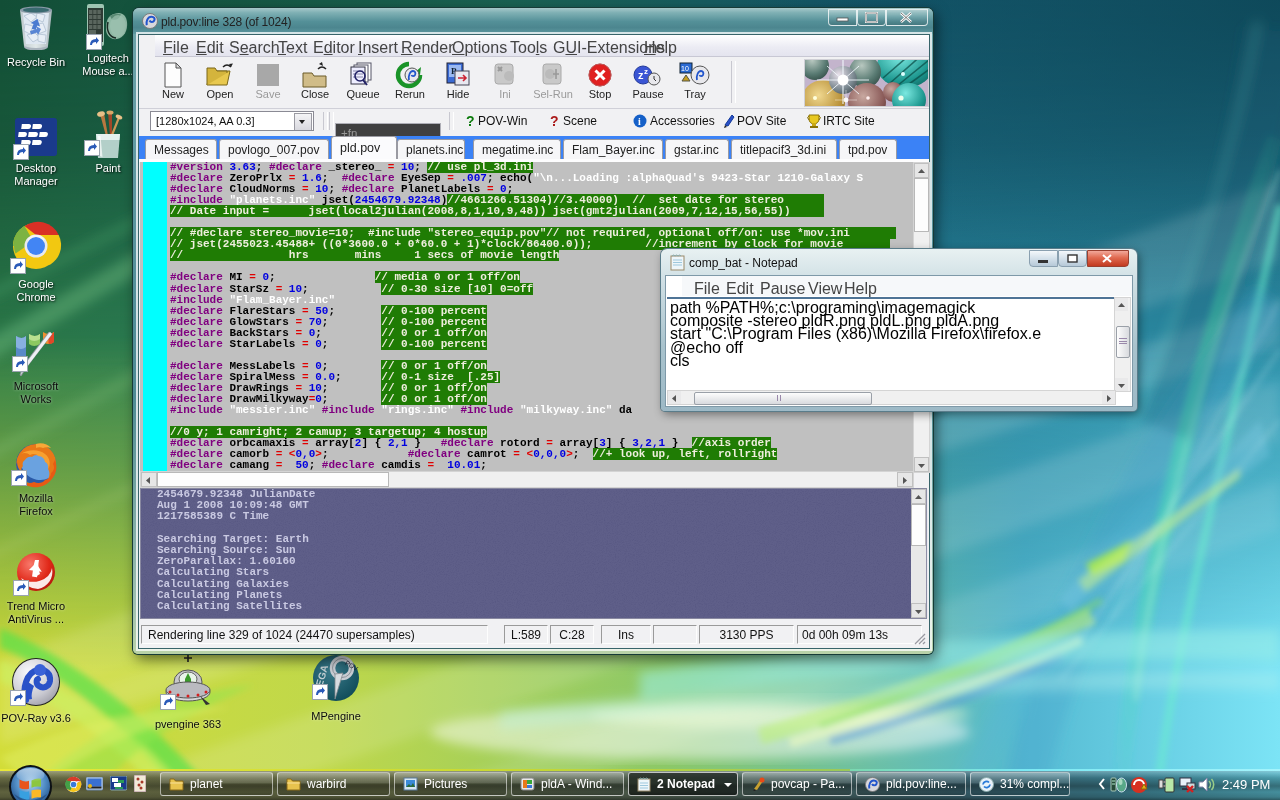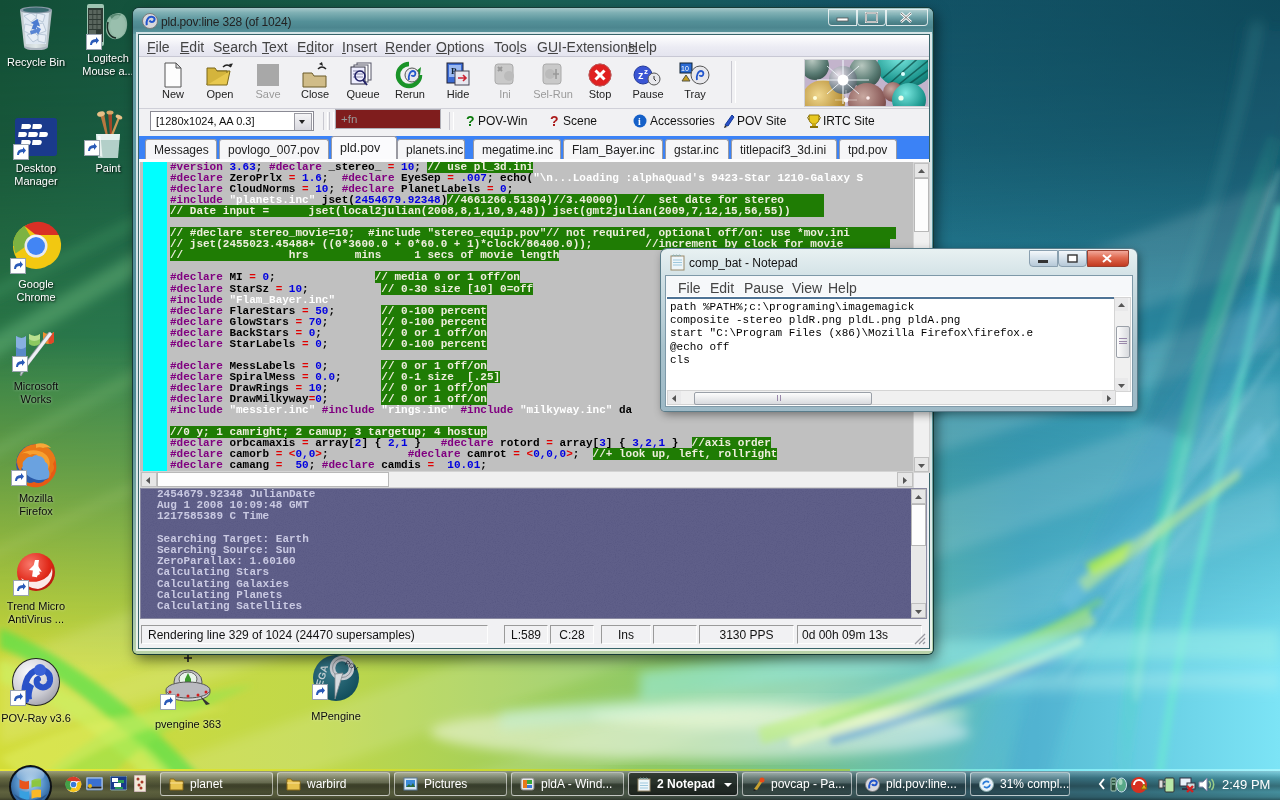--- a/index.html
+++ b/index.html
@@ -13,21 +13,21 @@
 
 .win{position:absolute;}
 
 #pov{left:133px;top:8px;width:800px;height:646px;border-radius:6px 6px 5px 5px;
  background:linear-gradient(180deg,#8ab5b8 0%,#6ba2a8 4%,#55909b 40%,#4d8a94 60%,#9ec0b0 92%,#b9d2a8 100%);
  box-shadow:0 0 0 1px #173b37, 3px 5px 14px rgba(0,0,0,.55);}
 #pov .titlebar{position:absolute;left:0;top:0;right:0;height:26px;border-radius:6px 6px 0 0;
  background:linear-gradient(180deg,#a7c8ca 0%,#7fb0b4 18%,#549098 52%,#4c868f 75%,#5e98a0 100%);}
 #pov .title{position:absolute;left:28px;top:7px;font-size:12px;color:#222;white-space:nowrap;letter-spacing:-0.2px;}
 #povclient{position:absolute;left:5px;top:26px;width:790px;height:613px;background:#f1f1f3;border:1px solid #38646a;box-shadow:0 0 0 2px rgba(255,255,255,.75);}
-.menubar{position:absolute;left:0;top:0;right:0;height:21px;background:linear-gradient(180deg,#ffffff,#ebebf3 60%,#e4e4ef);border-bottom:1px solid #c8c8d4;font-size:14px;color:#444;}
+.menubar{position:absolute;left:16px;top:0;right:0;height:21px;background:linear-gradient(180deg,#ffffff,#ebebf3 60%,#e4e4ef);border-bottom:1px solid #c8c8d4;font-size:16px;color:#444;}
 .menubar span{position:absolute;top:4px;}
 .toolbar{position:absolute;left:0;top:22px;right:0;height:51px;background:#f1f1f3;border-bottom:1px solid #d0d0d8;}
 .tbtn{position:absolute;top:4px;width:46px;text-align:center;font-size:11px;color:#222;}
 .tbtn .tico{height:27px;display:flex;align-items:center;justify-content:center;}
 .tbtn.dis{color:#9a9a9a;}
 .row2{position:absolute;left:0;top:74px;right:0;height:27px;background:#f1f1f3;border-bottom:1px solid #d8d8dd;font-size:12px;color:#111;}
 .tabbar{position:absolute;left:0;top:101px;right:0;height:26px;background:#3b82f6;}
 .tab{position:absolute;top:3px;height:20px;background:#f6f6f8;border:1px solid #9a9aa2;border-bottom:none;border-radius:3px 3px 0 0;font-size:12px;color:#222;padding:3px 8px 0 8px;box-sizing:border-box;}
 .tab.act{top:0;height:24px;background:#fbfbfd;font-size:12.5px;padding-top:4px;z-index:2;}
 #edit{position:absolute;left:1px;top:127px;width:773px;height:309px;background:#c0c0c0;overflow:hidden;}
@@ -50,21 +50,21 @@
 .capbtn:first-child{border-radius:0 0 0 4px;}
 .capbtn:last-child{width:42px;border-radius:0 0 4px 0;}
 
 #note{left:661px;top:249px;width:476px;height:162px;border-radius:6px 6px 4px 4px;
  background:linear-gradient(180deg,#e8f1f2 0%,#cfdfe4 20%,#a9c3cd 60%,#9db9c6 100%);
  box-shadow:0 0 0 1px #5a7c8a, 2px 3px 10px rgba(0,0,0,.45);}
 #note .title{position:absolute;left:28px;top:7px;font-size:12px;color:#111;}
 #noteclient{position:absolute;left:4px;top:26px;width:466px;height:130px;background:#fff;border:1px solid #7e99a8;}
 #note .menubar{height:20px;}
 #notetext{position:absolute;left:1px;top:21px;right:16px;bottom:14px;border-top:2px solid #4f7496;background:#fff;}
-#notetext pre{margin:2px 0 0 3px;font-family:Liberation Mono, monospace;font-size:11px;line-height:13.2px;color:#000;}
+#notetext pre{margin:2px 0 0 3px;font-family:Liberation Sans, sans-serif;font-size:16px;line-height:13.2px;color:#000;}
 
 #taskbar{position:absolute;left:0;top:769px;width:1280px;height:31px;
  background:linear-gradient(90deg,#7a7e50 0%,#6e754c 30%,#586d60 55%,#427180 75%,#428a9c 88%,#58b6c8 100%);}
 #taskbar .sheen{position:absolute;inset:0;background:linear-gradient(180deg,rgba(255,255,255,.40) 0,rgba(255,255,255,.14) 4px,rgba(0,0,0,.16) 9px,rgba(0,0,0,.40) 17px,rgba(0,0,0,.22) 23px,rgba(0,0,0,.30) 28px,rgba(0,0,0,.5) 31px);}
 .tkbtn{position:absolute;top:3px;height:24px;border:1px solid rgba(255,255,255,.55);border-radius:3px;
  background:linear-gradient(180deg,rgba(255,255,255,.30),rgba(255,255,255,.12) 45%,rgba(0,0,0,.10) 50%,rgba(0,0,0,.20));
  color:#fff;font-size:12px;display:flex;align-items:center;padding:11px 8px;box-sizing:border-box;white-space:nowrap;overflow:hidden;}
 .tkbtn .ti{margin-right:6px;flex:0 0 auto;display:flex;}
 .tray{position:absolute;top:0;height:31px;color:#fff;font-size:13px;}
 </style></head><body>
@@ -662,21 +662,21 @@
     </div>
     <div class="row2" id="povrow2">
           <div style="position:absolute;left:184px;top:3px;width:3px;height:18px;border-left:1px solid #c8c8d0;border-right:1px solid #fff;"></div>
           <div style="position:absolute;left:190px;top:3px;width:3px;height:18px;border-left:1px solid #c8c8d0;border-right:1px solid #fff;"></div>
           <div style="position:absolute;left:310px;top:3px;width:3px;height:18px;border-left:1px solid #c8c8d0;border-right:1px solid #fff;"></div>
       <div style="position:absolute;left:11px;top:2px;width:164px;height:20px;background:#fff;border:1px solid #8a8a94;font-size:11px;padding:3px 0 0 5px;box-sizing:border-box;white-space:nowrap;overflow:hidden;">[1280x1024, AA 0.3]
         <div style="position:absolute;right:1px;top:1px;width:16px;height:16px;background:linear-gradient(180deg,#f4f4f6,#d8d8de);border:1px solid #9a9aa2;"><svg width="14" height="14">
                 <path d="M4,6 l3,4 l3,-4 z" fill="#222"></path>
               </svg></div>
       </div>
-      <div style="position:absolute;left:196px;top:0;width:106px;height:20px;background:#7f1d1d;border:1px solid #aeaeb6;font-size:11.5px;color:#999;padding:3px 0 0 5px;box-sizing:border-box;">+fn</div>
+      <div style="position:absolute;left:196px;top:14px;width:106px;height:20px;background:#404040;border:1px solid #aeaeb6;font-size:11.5px;color:#999;padding:3px 0 0 5px;box-sizing:border-box;">+fn</div>
       <span style="position:absolute;left:327px;top:4px;color:#0a7a0a;font-weight:bold;font-size:14px;">?</span>
       <span style="position:absolute;left:339px;top:5px;">POV-Win</span>
       <span style="position:absolute;left:411px;top:4px;color:#aa1a1a;font-weight:bold;font-size:14px;">?</span>
       <span style="position:absolute;left:424px;top:5px;">Scene</span>
       <svg style="position:absolute;left:494px;top:5px" width="14" height="14">
             <circle cx="7" cy="7" r="6.5" fill="#1560c8"></circle>
             <text x="5" y="11" font-size="10" fill="#fff" font-family="Liberation Serif" font-weight="bold">i</text>
           </svg>
       <span style="position:absolute;left:511px;top:5px;">Accessories</span>
       <svg style="position:absolute;left:583px;top:4px" width="14" height="15">

